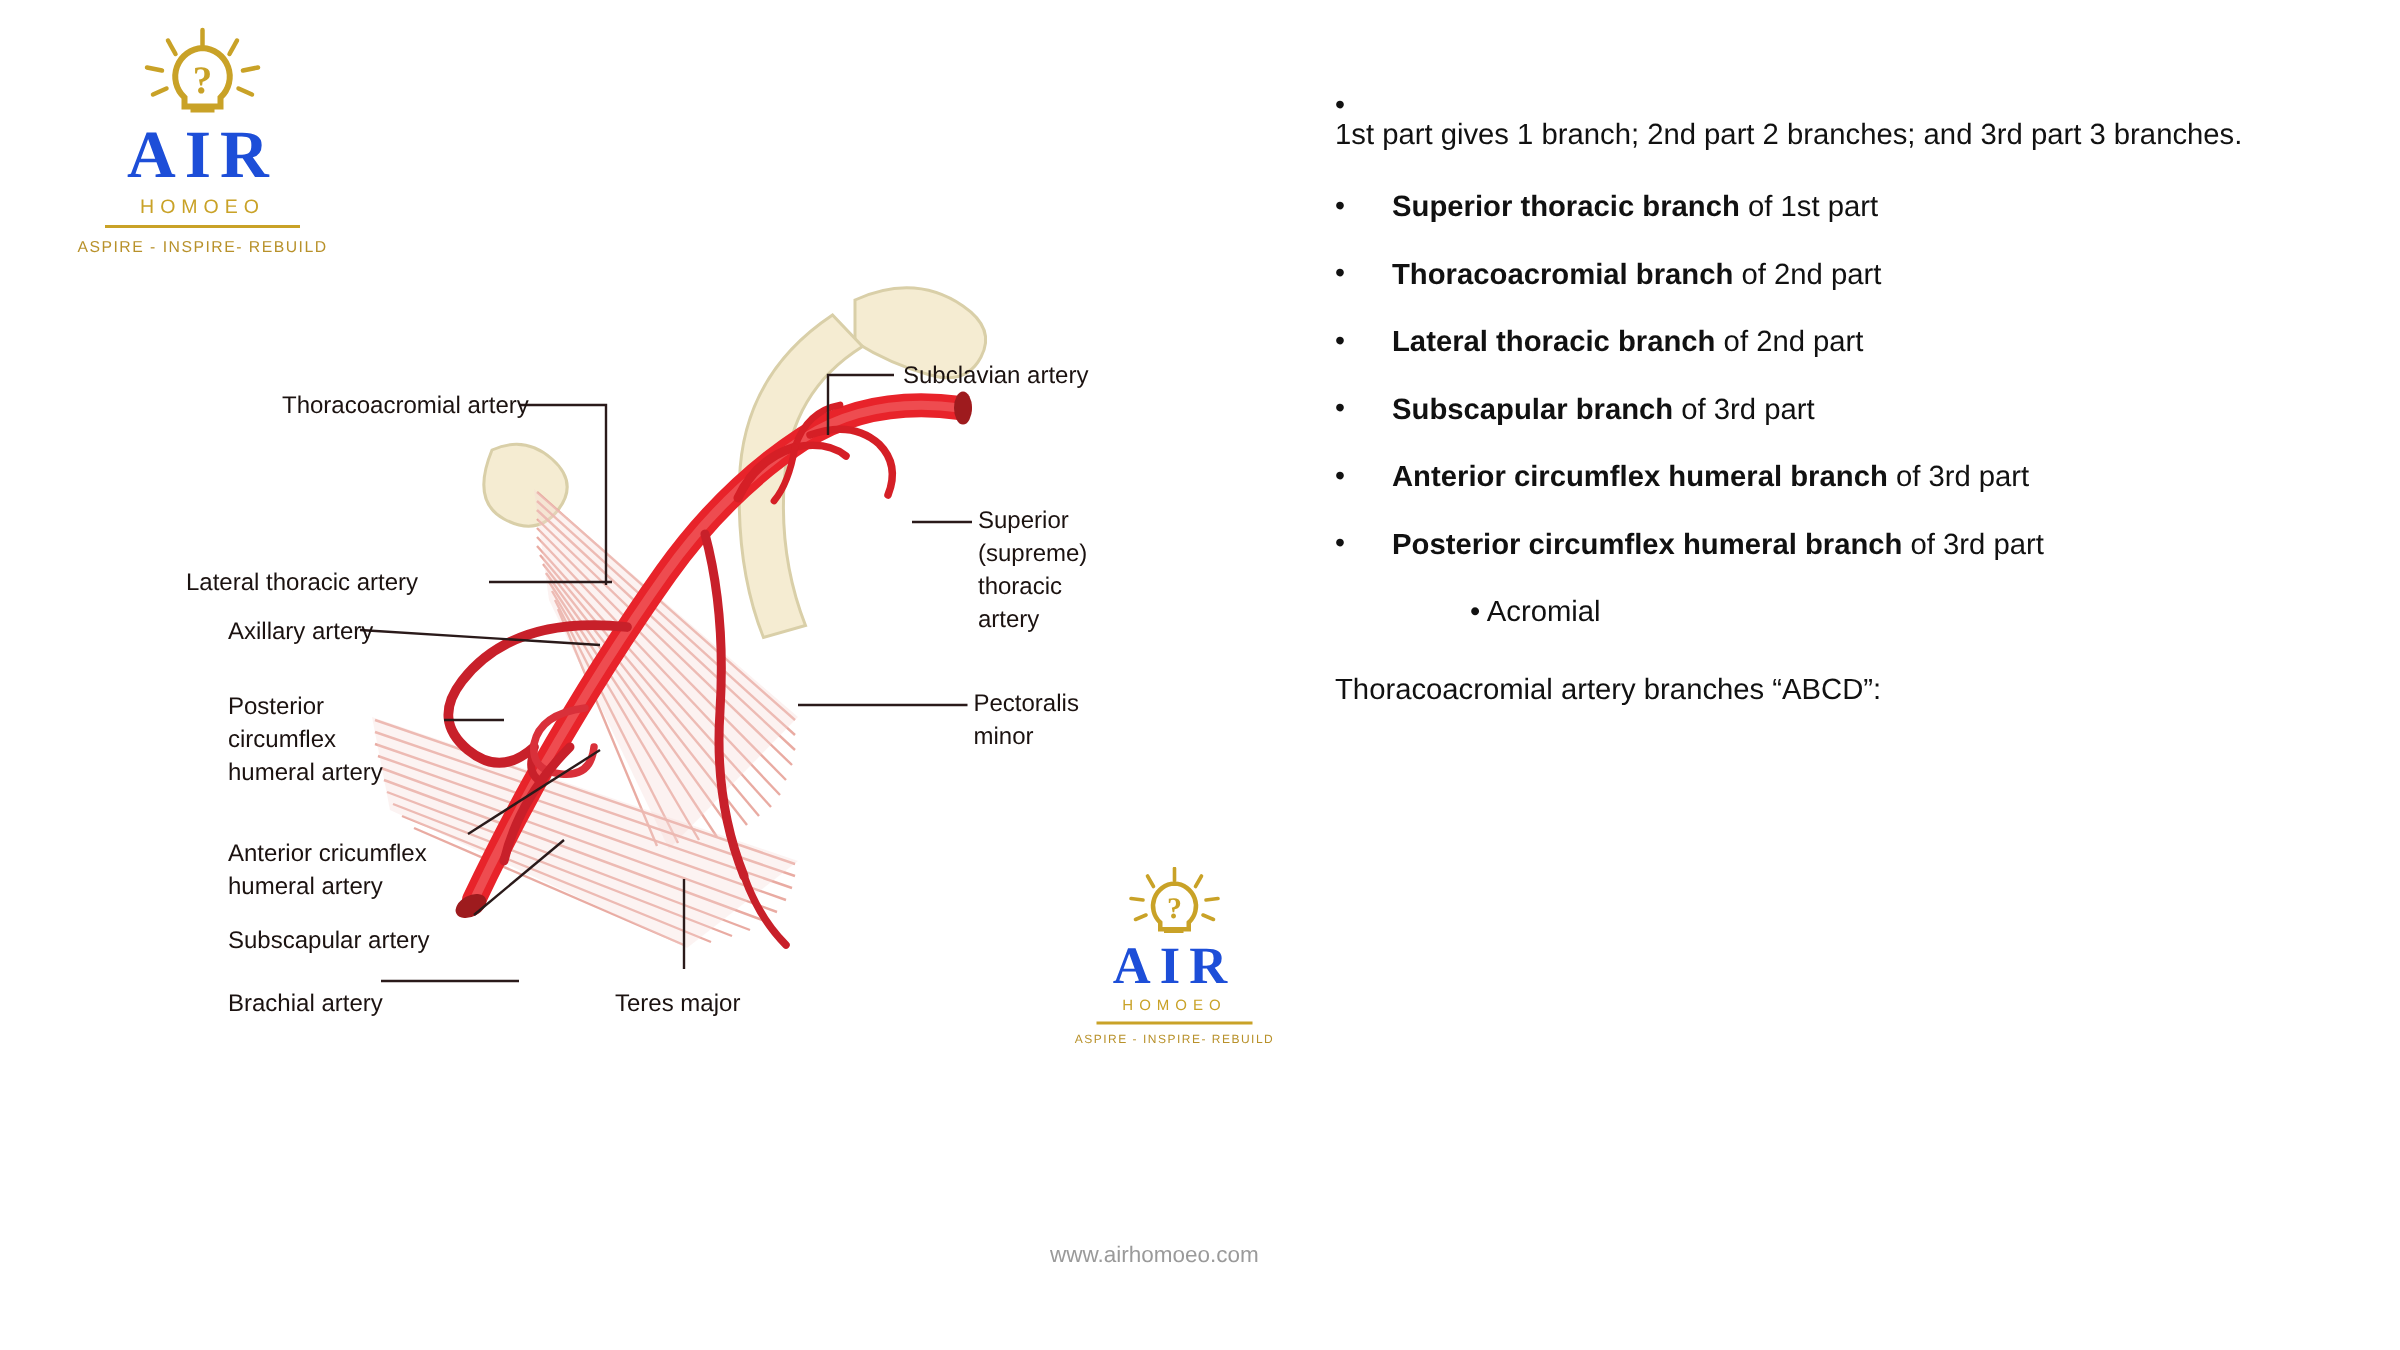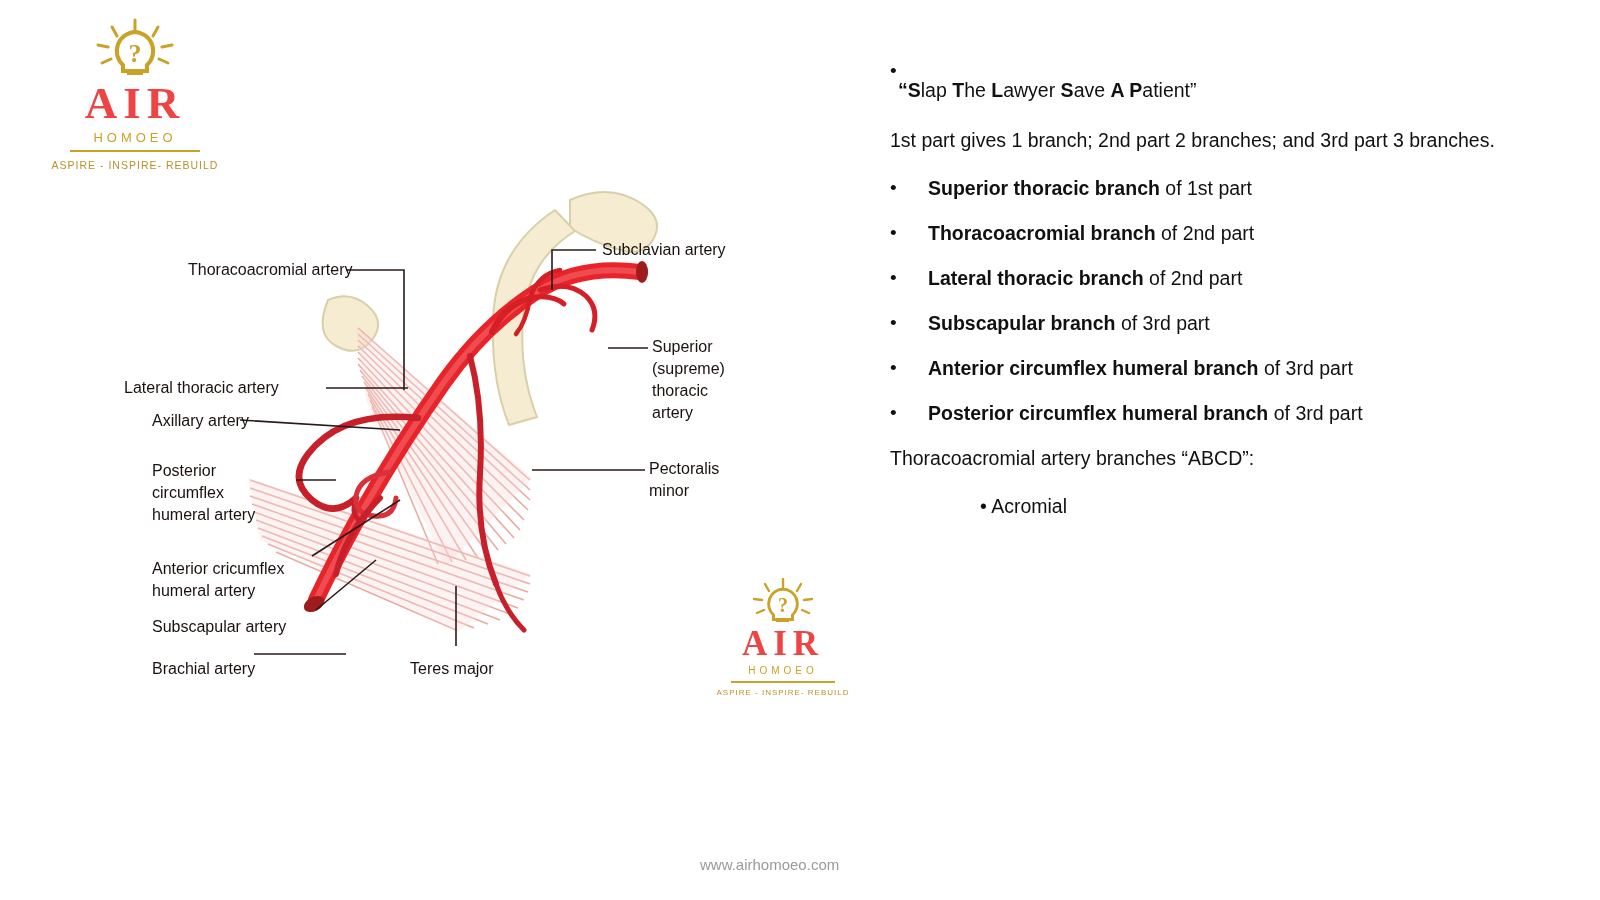--- a/index.html
+++ b/index.html
@@ -24,21 +24,21 @@
   }
   .logo-top { left: 40px; top: 18px; width: 190px; }
   .logo-small { left: 708px; top: 578px; width: 150px; }
 
   .bulb-wrap { position: relative; height: 62px; }
   .logo-small .bulb-wrap { height: 48px; }
 
   .logo-word {
     font-family: "Liberation Serif", serif;
     font-weight: bold;
-    color: #ef4444;
+    color: #1d4ed8;
     letter-spacing: 6px;
   }
   .logo-top .logo-word { font-size: 45px; line-height: 46px; }
   .logo-small .logo-word { font-size: 35px; line-height: 36px; }
 
   .logo-sub {
     color: #c9a227;
     font-weight: normal;
     letter-spacing: 4px;
   }
@@ -100,21 +100,21 @@
   }
   .sub-bullet .dot { left: 58px; }
   .plain { margin-bottom: 22px; }
   .b { font-weight: bold; }
   .mnemonic { padding-left: 8px; margin-bottom: 24px; }
 
   
   .footer {
     position: absolute;
     left: 0;
-    top: 856px;
+    top: 828px;
     width: 1600px;
     text-align: left;
     padding-left: 700px;
     box-sizing: border-box;
     font-size: 15px;
     color: #9a9a9a;
   }
 </style>
 </head>
 <body>
@@ -269,23 +269,20 @@
     </g>
   </svg>
 </div>
 
 <div class="content">
 
   <div class="line bullet-line">
     <span class="dot">•</span>
   </div>
 
-  <div class="line mnemonic">
-    <span class="b">“S</span><span>lap </span><span class="b">T</span><span>he </span><span class="b">L</span><span>awyer </span><span class="b">S</span><span>ave </span><span class="b">A</span><span class="b"> P</span><span>atient”</span>
-  </div>
 
   <div class="line plain">1st part gives 1 branch; 2nd part 2 branches; and 3rd part 3 branches.</div>
 
   <div class="line bullet-line">
     <span class="dot">•</span>
     <span class="b">Superior thoracic branch</span><span> of 1st part</span>
   </div>
 
   <div class="line bullet-line">
     <span class="dot">•</span>
@@ -305,21 +302,21 @@
   <div class="line bullet-line">
     <span class="dot">•</span>
     <span class="b">Anterior circumflex humeral branch</span><span> of 3rd part</span>
   </div>
 
   <div class="line bullet-line">
     <span class="dot">•</span>
     <span class="b">Posterior circumflex humeral branch</span><span> of 3rd part</span>
   </div>
 
+  <div class="line sub-bullet">
+    <span class="dot">•</span>
+    <span>Acromial</span>
+  </div>
+
   <div class="line plain">Thoracoacromial artery branches “ABCD”:</div>
-
-  <div class="line sub-bullet">
-    <span class="dot">•</span>
-    <span>Acromial</span>
-  </div>
 </div>
 
 <div class="footer">www.airhomoeo.com</div>
 
 </body></html>

